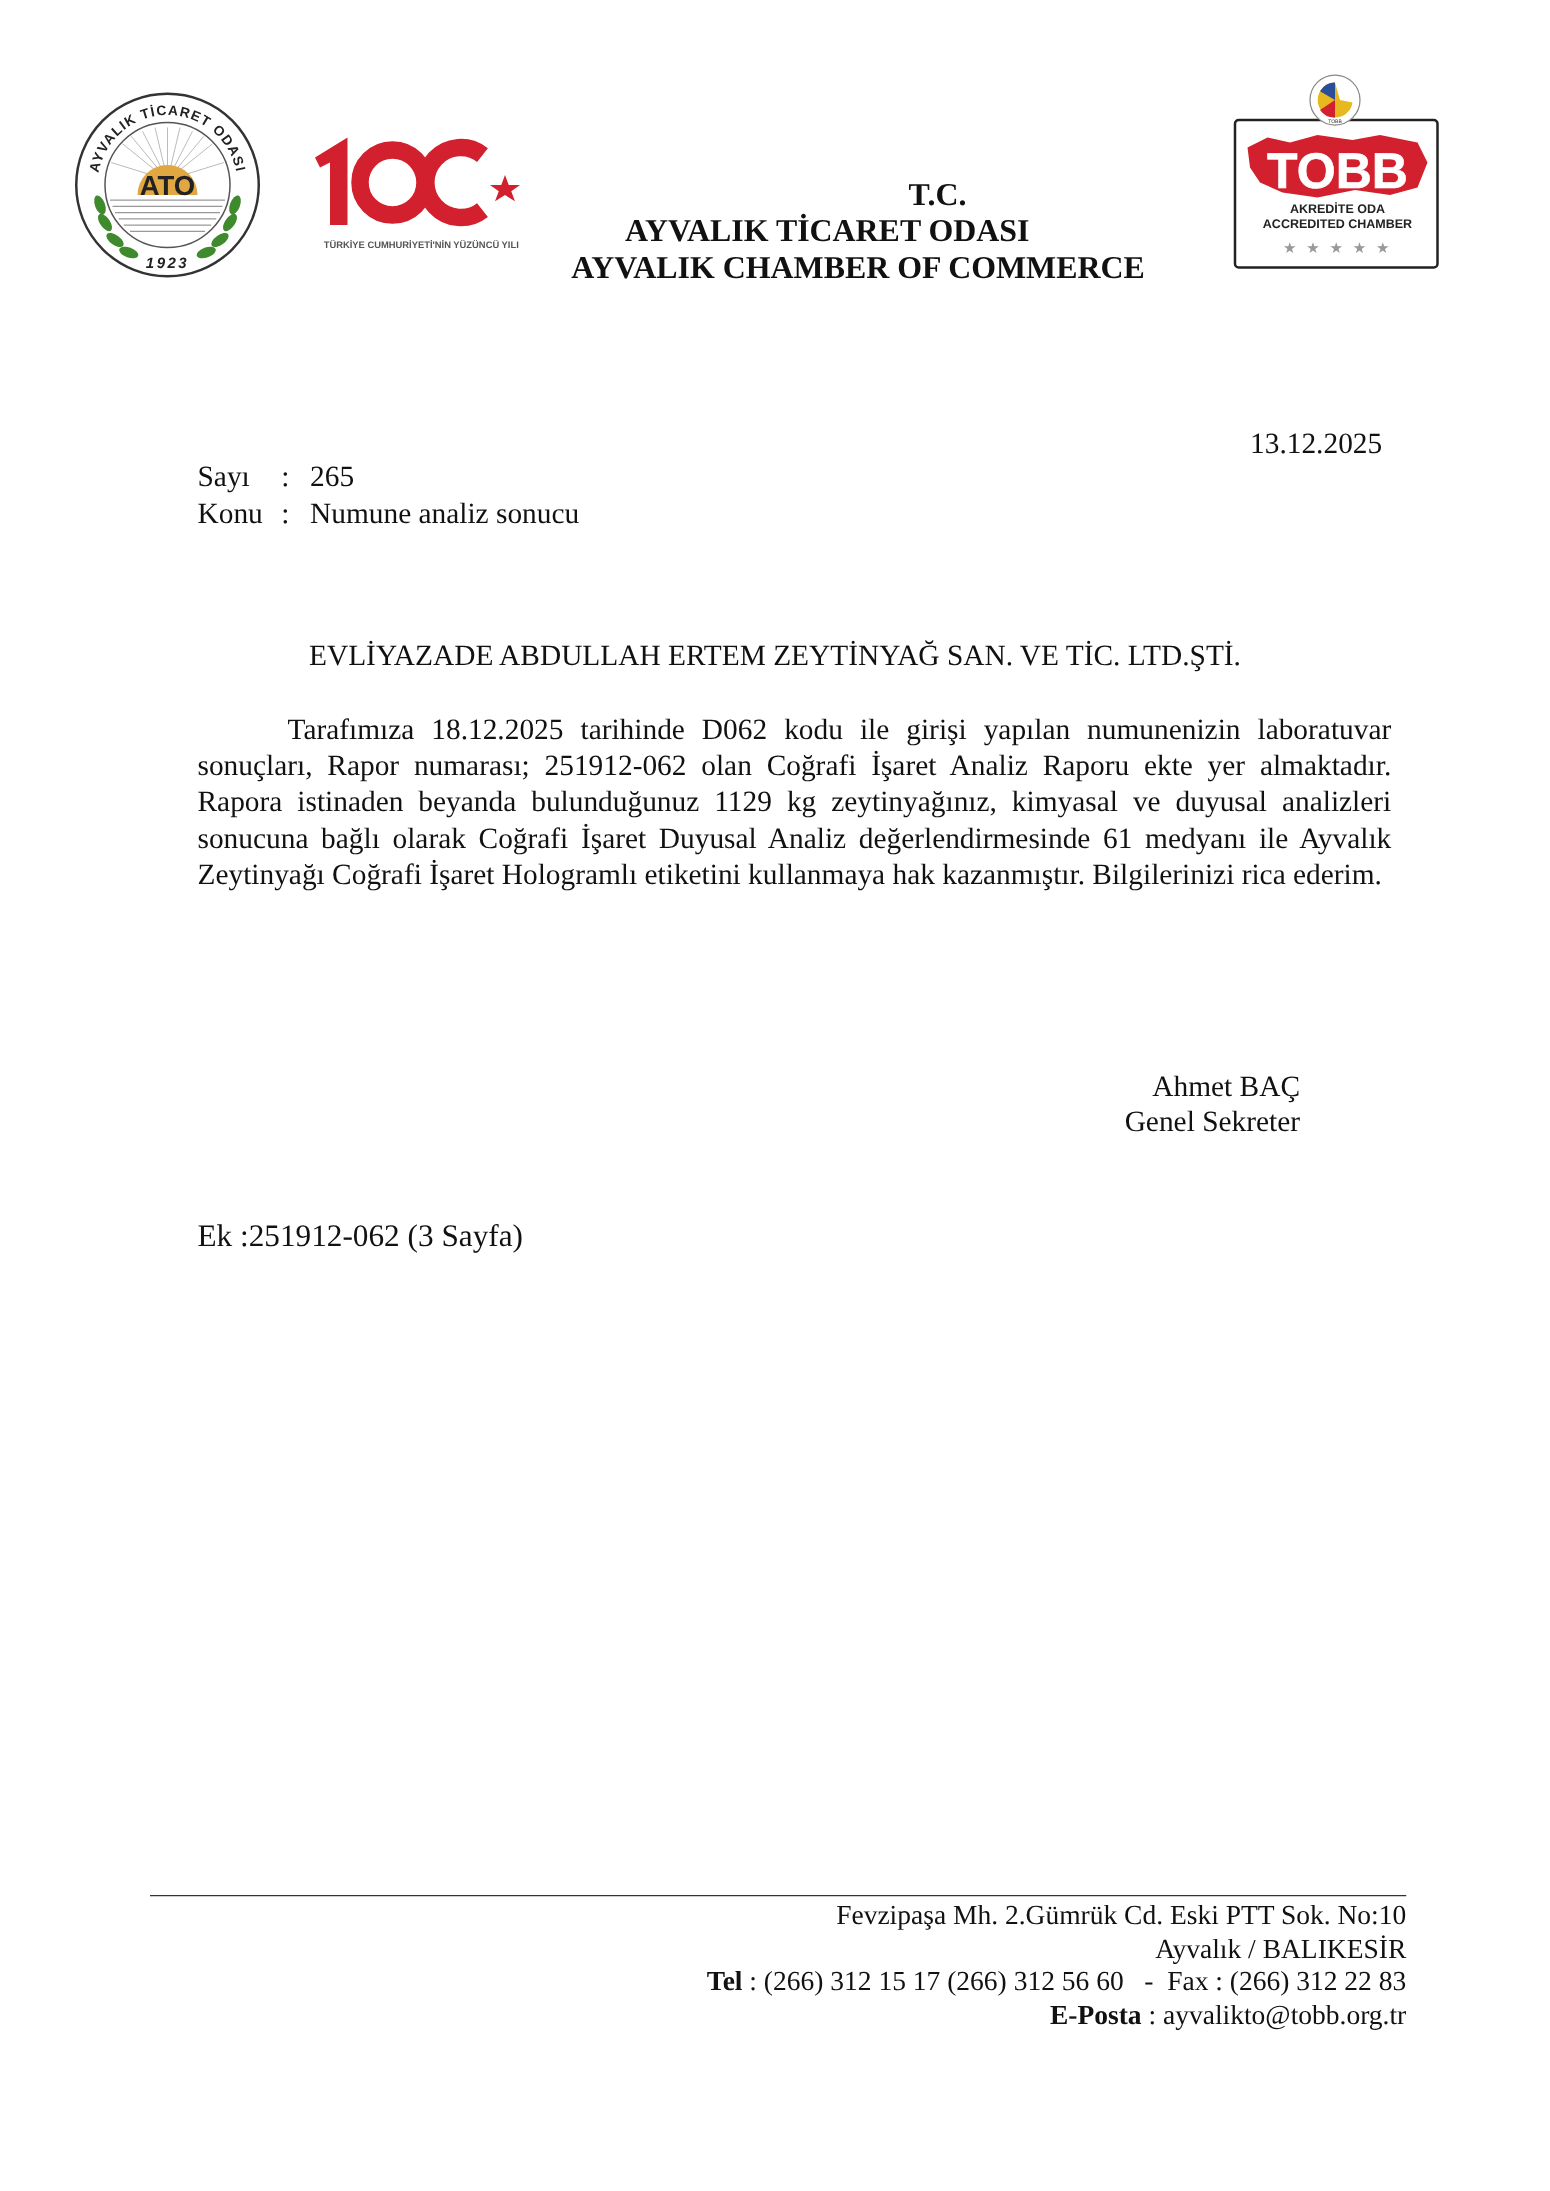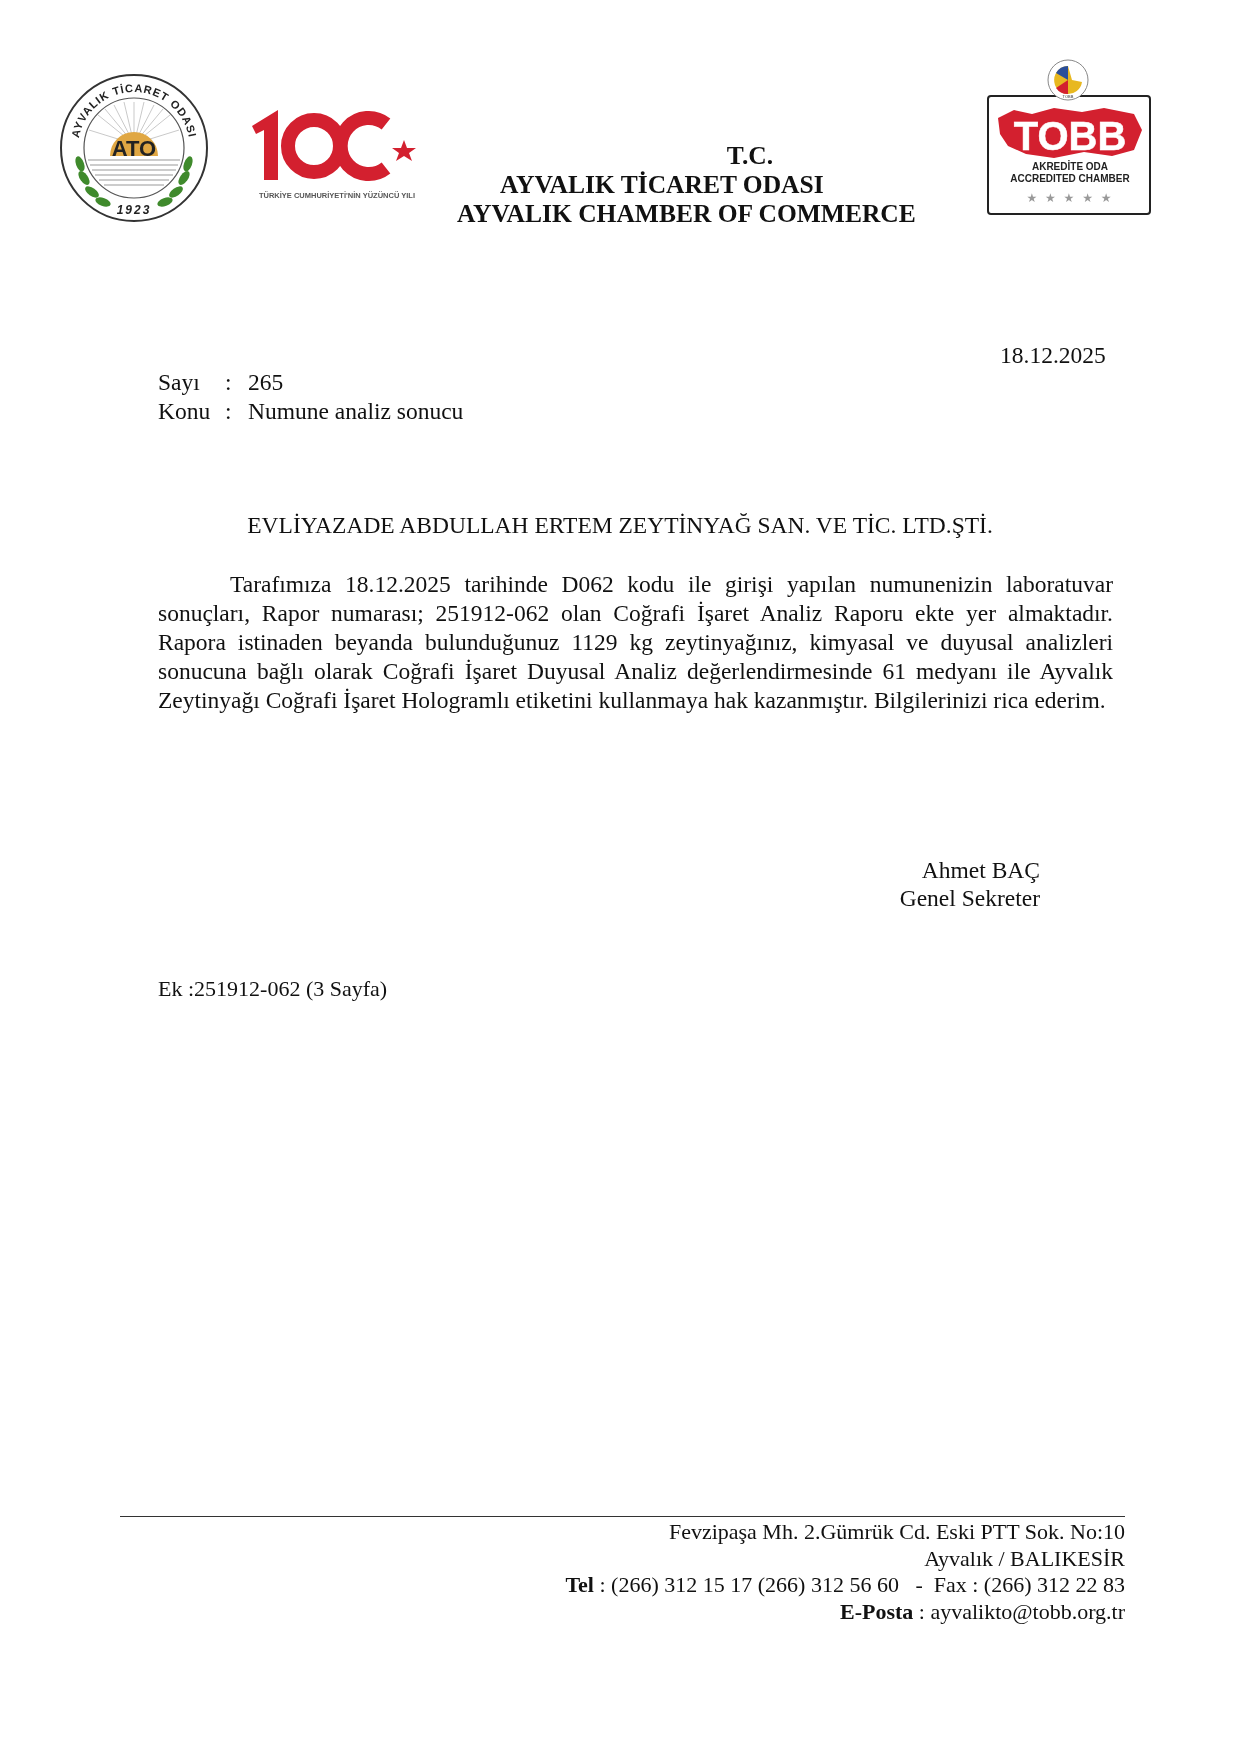--- a/index.html
+++ b/index.html
@@ -33,21 +33,21 @@
     .recipient span { display: inline-block; padding-left: 0px; margin-top: 27px; }
 
     .body-text {
       left: 158px; top: 570px; width: 955px; font-size: 23.5px; line-height: 29px;
       text-align: justify;
     }
     .body-text p { margin: 0; text-indent: 72px; }
 
     .signature { left: 820px; top: 856px; width: 220px; text-align: right; font-size: 23.5px; line-height: 28px; }
 
-    .attachment { left: 158px; top: 976px; font-size: 22px; }
+    .attachment { left: 158px; top: 976px; font-size: 25px; }
 
     .footer-rule { left: 120px; top: 1516px; width: 1005px; height: 0; border-top: 1.5px solid #333; }
     .footer { left: 120px; top: 1519px; width: 1005px; text-align: right; font-size: 22px; line-height: 26.5px; }
     .footer b { font-weight: bold; }
   </style>
 </head>
 <body>
 
 <div id="ato-logo" class="abs">
   <svg width="152" height="152" viewBox="0 0 152 152">
@@ -124,21 +124,21 @@
     <text x="86" y="144" text-anchor="middle" font-family="DejaVu Sans, sans-serif" font-size="12" fill="#999" letter-spacing="2">★ ★ ★ ★ ★</text>
   </svg>
 </div>
 
 <div class="abs letterhead">
   <div class="lh-tc">T.C.</div>
   <div class="lh-tr">AYVALIK TİCARET ODASI</div>
   <div class="lh-en">AYVALIK CHAMBER OF COMMERCE</div>
 </div>
 
-<div class="abs date">18.12.2025</div>
+<div class="abs date">13.12.2025</div>
 
 <div class="abs meta">
   <div class="meta-row">
     <span class="meta-key">Sayı</span>
     <span class="meta-colon">:</span>
     <span>265</span>
   </div>
   <div class="meta-row">
     <span class="meta-key">Konu</span>
     <span class="meta-colon">:</span>

